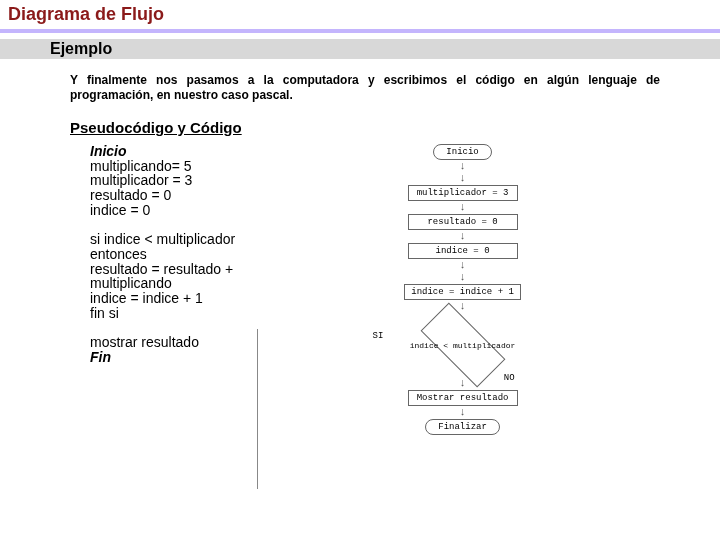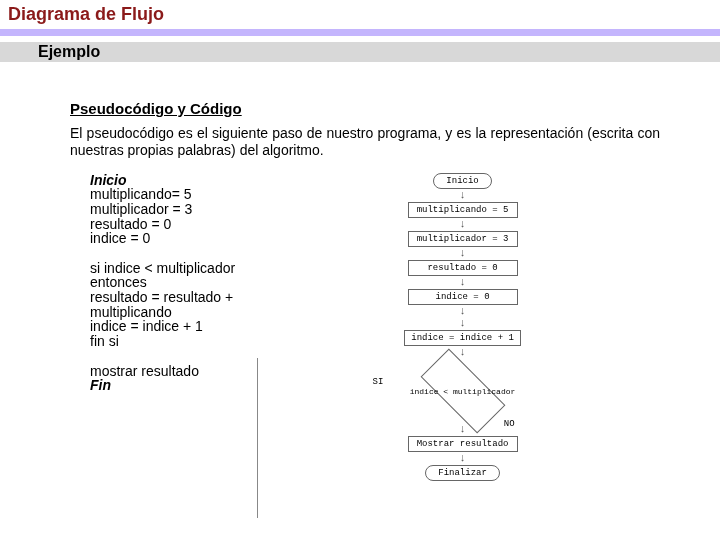--- a/index.html
+++ b/index.html
@@ -1,22 +1,22 @@
 <!DOCTYPE html>
 <html><head>
 <meta charset="utf-8">
 <style>
   * { margin: 0; padding: 0; box-sizing: border-box; }
   body { width: 720px; height: 540px; font-family: Arial, sans-serif; background: #fff; color: #000; }
-  .page-title { font-size: 18px; font-weight: bold; color: #8b1a1a; padding: 4px 8px; border-bottom: 7px solid #c4b5fd; }
+  .page-title { font-size: 18px; font-weight: bold; color: #8b1a1a; padding: 4px 8px; border-bottom: 4px solid #c4b5fd; }
   .example-bar { background: #d8d8d8; margin: 6px 0 0 0; padding: 1px 0; }
-  .example-label { font-size: 16px; font-weight: bold; margin-left: 38px; }
+  .example-label { font-size: 16px; font-weight: bold; margin-left: 50px; }
   .content { padding: 14px 60px 0 70px; }
   .intro { font-size: 12px; font-weight: bold; line-height: 1.25; text-align: justify; }
-  .subheading { font-size: 15px; font-weight: bold; text-decoration: underline; margin: 24px 0 8px 0; }
+  .subheading { font-size: 15px; font-weight: bold; text-decoration: underline; margin: 16px 0 8px 0; }
   .desc { font-size: 14px; line-height: 1.2; text-align: justify; margin-bottom: 14px; }
   .columns { display: flex; gap: 30px; align-items: flex-start; }
   .code { font-family: Liberation Sans, sans-serif; font-size: 14px; line-height: 1.05; white-space: pre; flex: 0 0 auto; margin-left: 20px; }
   .kw { font-style: italic; font-weight: bold; }
   .flowchart { flex: 1; font-family: "Courier New", monospace; font-size: 9px; display: flex; flex-direction: column; align-items: center; gap: 1px; }
   .fc-box { border: 1px solid #666; padding: 2px 6px; background: #fff; text-align: center; min-width: 110px; white-space: nowrap; }
   .fc-wide { min-width: 150px; }
   .fc-term { border: 1px solid #666; border-radius: 10px; padding: 2px 12px; background: #fff; }
   .fc-diamond { width: 80px; height: 40px; border: 1px solid #666; background: #fff; transform: rotate(45deg); display: flex; align-items: center; justify-content: center; margin: 12px 0; }
   .fc-diamond span { transform: rotate(-45deg); font-size: 8px; text-align: center; white-space: nowrap; }
@@ -29,24 +29,24 @@
 </head>
 <body>
 
 <div class="page-title">Diagrama de Flujo</div>
 
 <div class="example-bar">
   <div class="example-label">Ejemplo</div>
 </div>
 
 <div class="content">
+  <p class="intro">Y finalmente nos pasamos a la computadora y escribimos el código en algún lenguaje de programación, en nuestro caso pascal.</p>
 
   <div class="subheading">Pseudocódigo y Código</div>
 
-  <p class="desc">El pseudocódigo es el siguiente paso de nuestro programa, y es la representación (escrita con nuestras propias palabras) del algoritmo.</p>
 
   <div class="columns">
 
     <div class="code"><span class="kw">Inicio</span>
 <span>multiplicando= 5</span>
 <span>multiplicador = 3</span>
 <span>resultado = 0</span>
 <span>indice = 0</span>
 
 <span>si indice &lt; multiplicador</span>
@@ -56,21 +56,20 @@
 <span>indice = indice + 1</span>
 <span>fin si</span>
 
 <span>mostrar resultado</span>
 <span class="kw">Fin</span></div>
 
     <div class="flowchart" style="position:relative;">
       <div class="loop-line" style="left:-8px; top:185px; height:160px;"></div>
       <div class="fc-term">Inicio</div>
       <div class="fc-arrow">↓</div>
-      <div class="fc-box">multiplicando = 5</div>
       <div class="fc-arrow">↓</div>
       <div class="fc-box">multiplicador = 3</div>
       <div class="fc-arrow">↓</div>
       <div class="fc-box">resultado = 0</div>
       <div class="fc-arrow">↓</div>
       <div class="fc-box">indice = 0</div>
       <div class="fc-arrow">↓</div>
       <div class="fc-arrow">↓</div>
       <div class="fc-box">indice = indice + 1</div>
       <div class="fc-arrow">↓</div>

